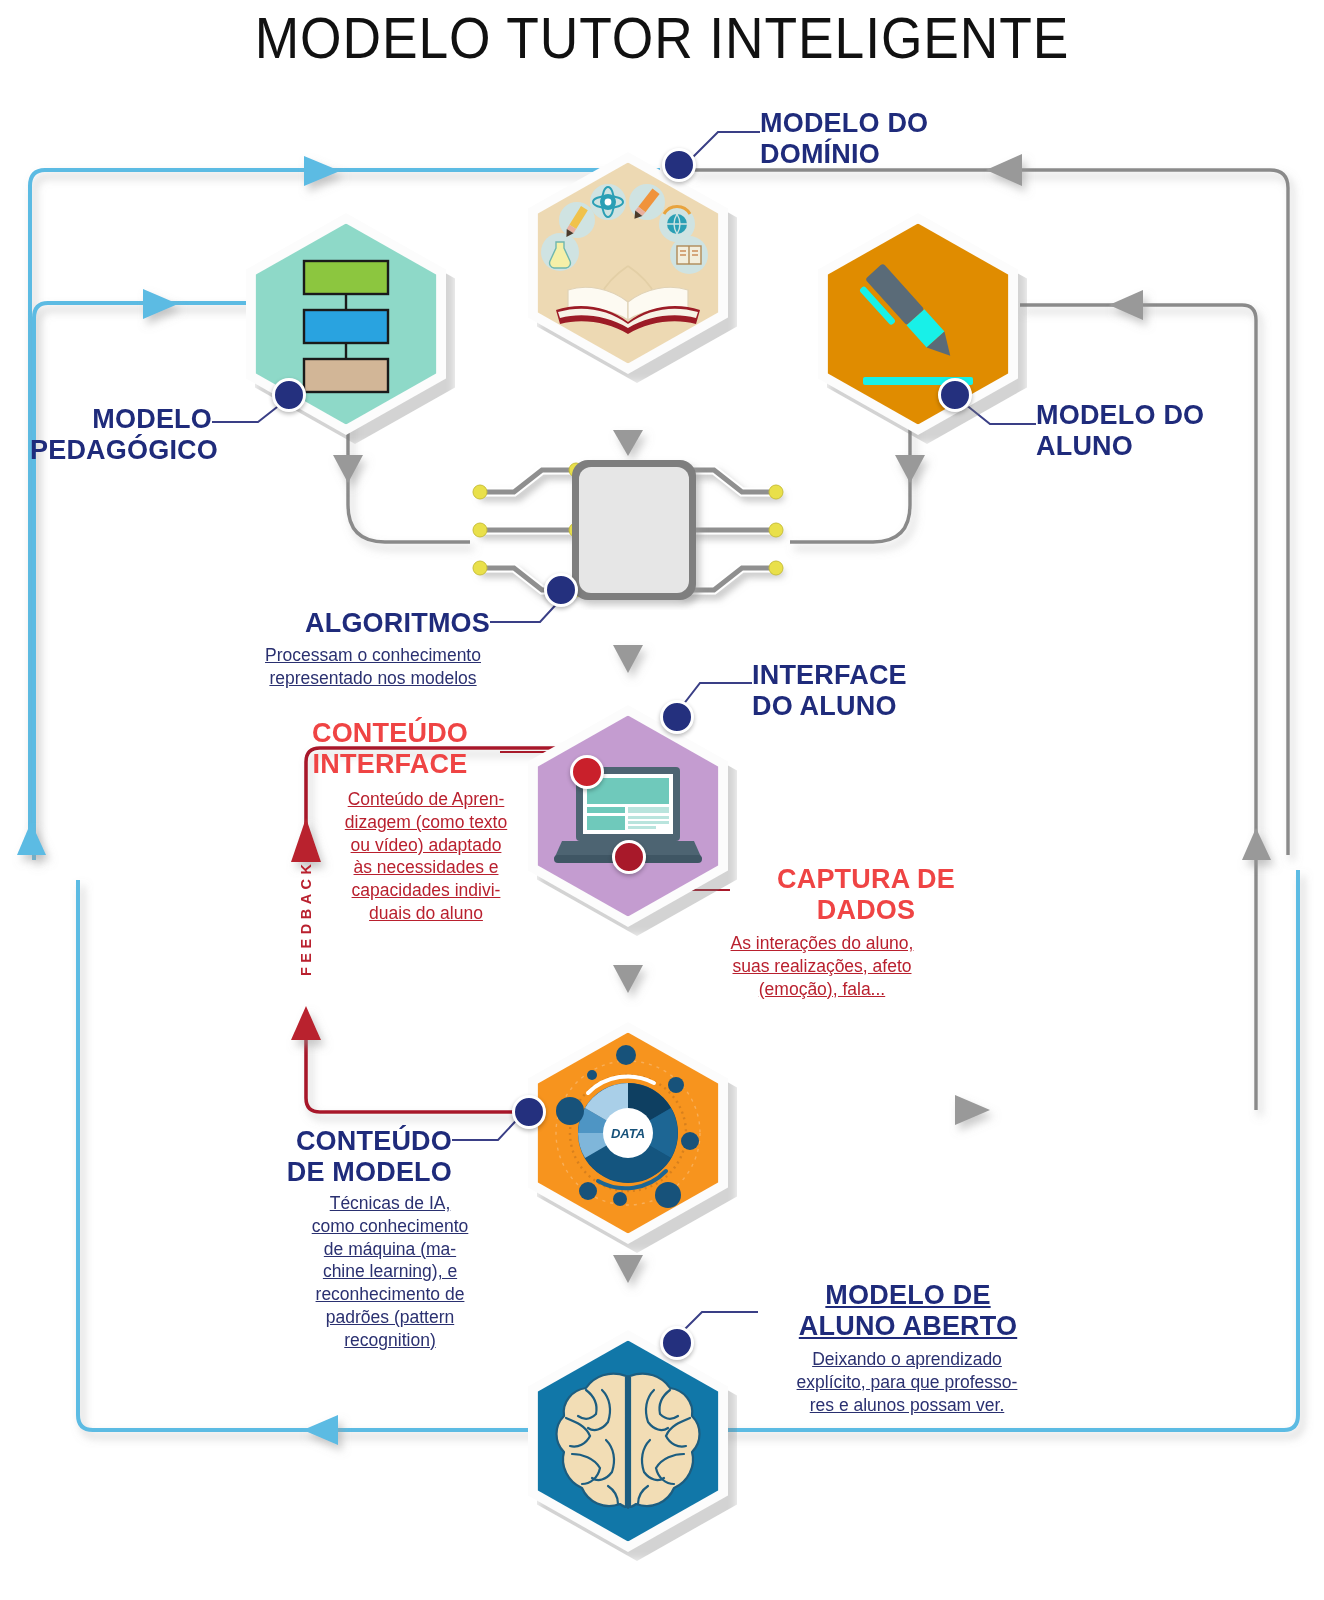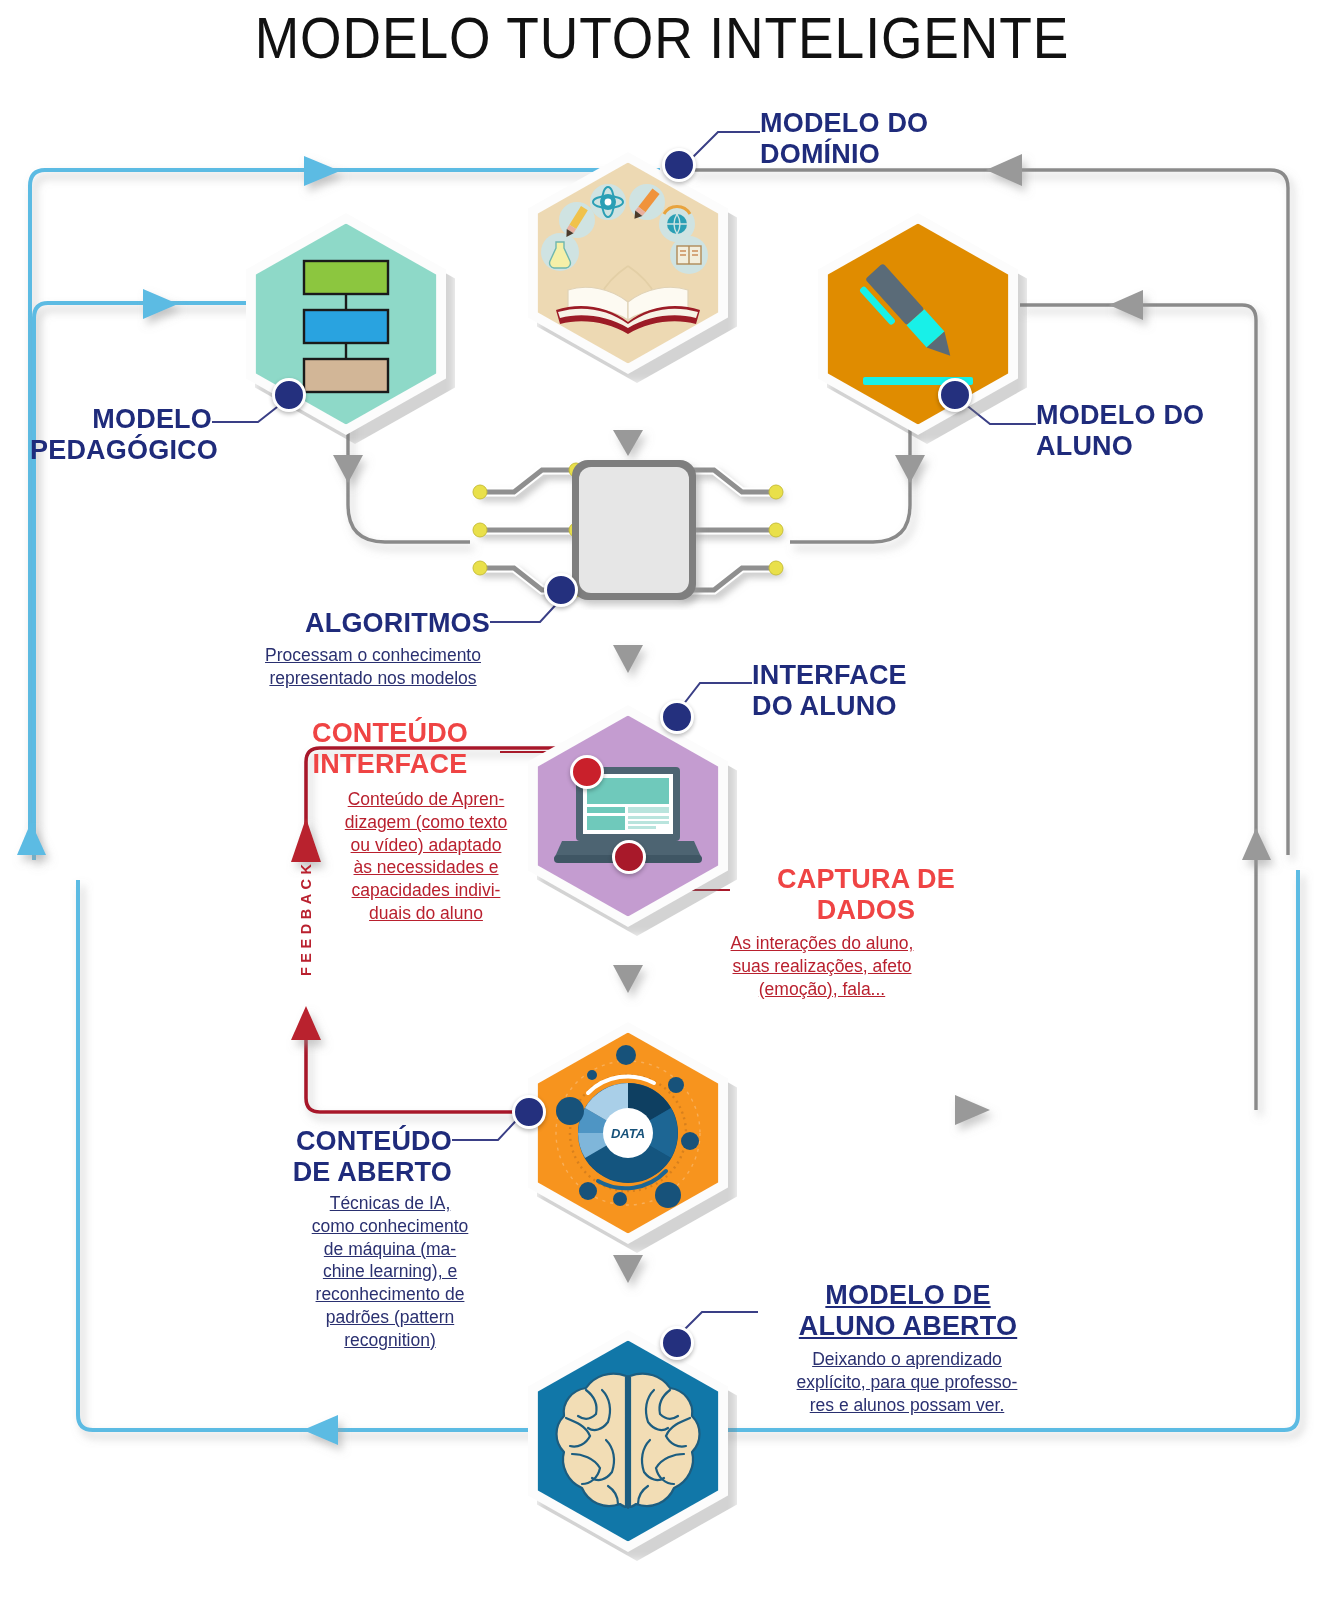--- a/index.html
+++ b/index.html
@@ -479,21 +479,21 @@
           <circle cx="40" cy="62" r="13"></circle>
           <circle cx="-8" cy="66" r="7"></circle>
           <circle cx="-40" cy="58" r="9"></circle>
         </g>
       </g>
     </svg>
   </div>
   <div class="dot" style="left:512px; top:1095px;"></div>
   <div class="label ta-r" style="left:250px; top:1126px; width:202px;">
     <div>CONTEÚDO</div>
-    <div>DE ABERTO</div>
+    <div>DE MODELO</div>
   </div>
   <div class="sub ta-c" style="left:300px; top:1192px; width:180px;">
     <div>Técnicas de IA,</div>
     <div>como conhecimento</div>
     <div>de máquina (ma-</div>
     <div>chine learning), e</div>
     <div>reconhecimento de</div>
     <div>padrões (pattern</div>
     <div>recognition)</div>
   </div>

